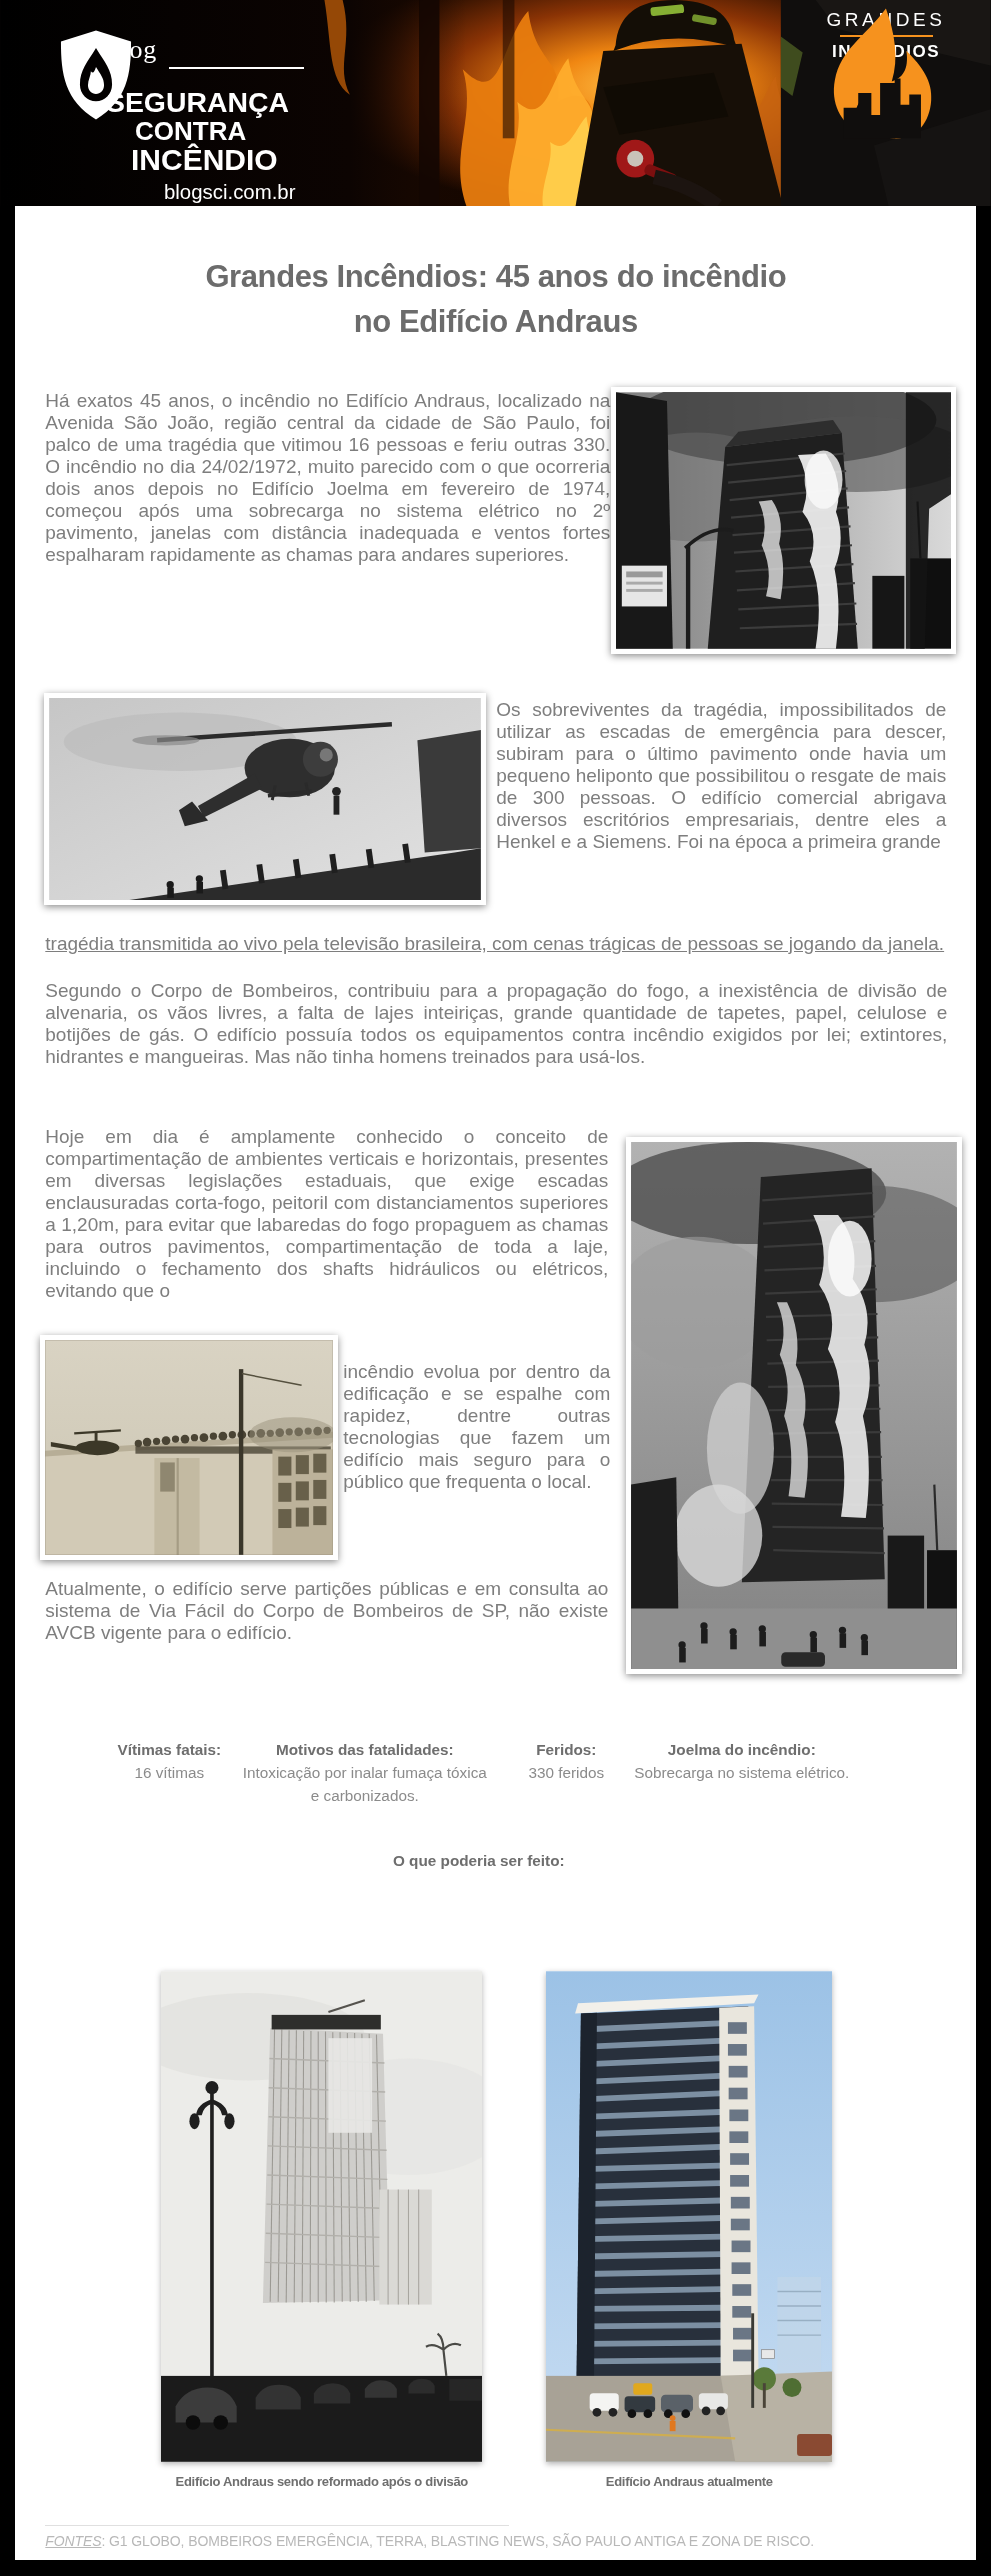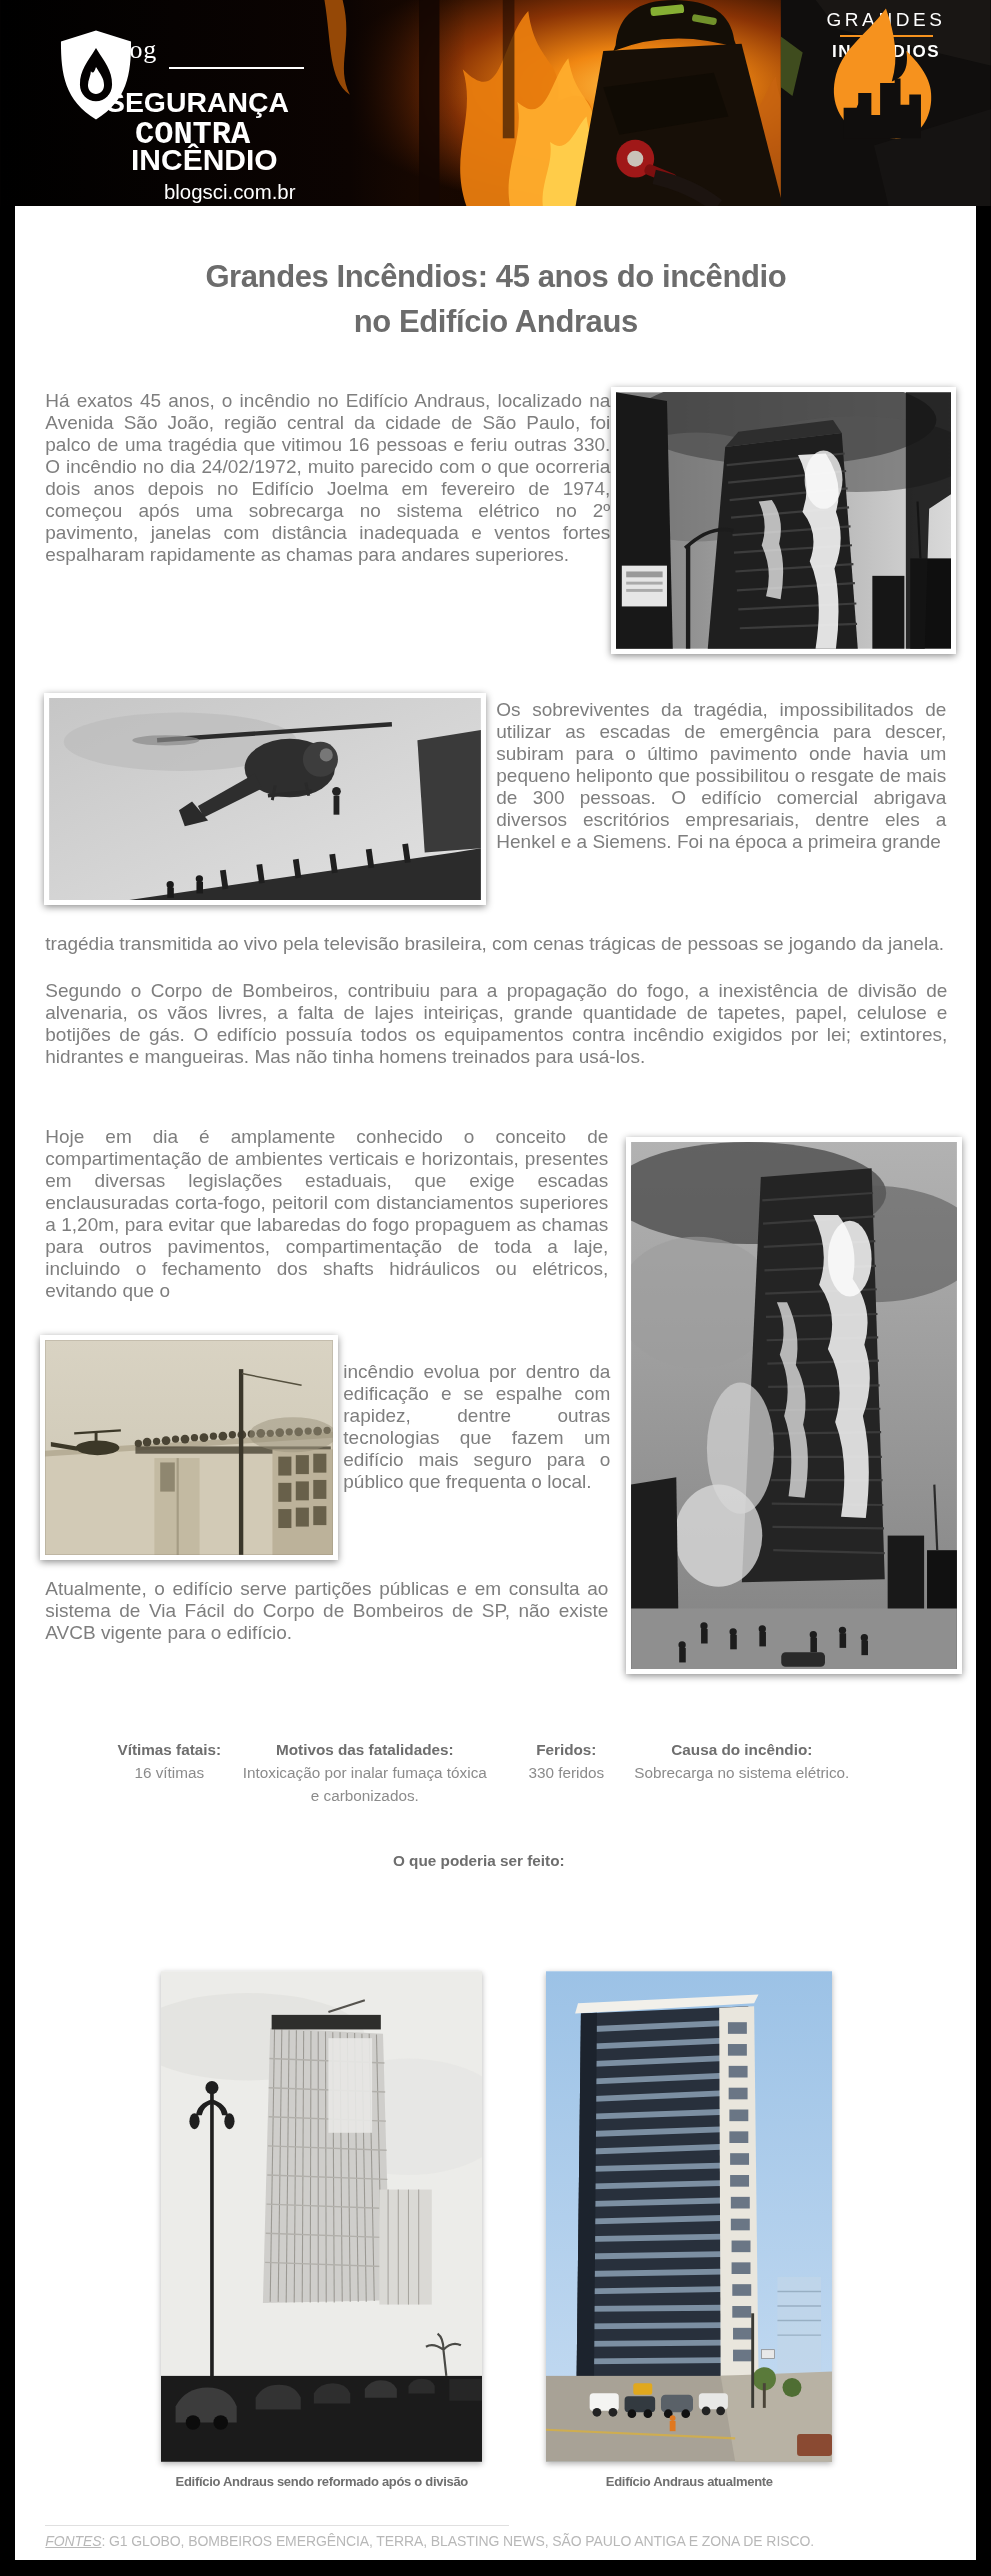--- a/index.html
+++ b/index.html
@@ -5,21 +5,21 @@
   html,body{margin:0;padding:0;background:#000;}
   body{width:991px;height:2576px;position:relative;overflow:hidden;
        font-family:"Liberation Sans",sans-serif;}
   .hero{position:absolute;left:0;top:0;width:991px;height:206px;overflow:hidden;}
   .hero svg{position:absolute;left:0;top:0;}
   .logo-left{position:absolute;left:58px;top:29px;width:306px;height:175px;color:#fff;}
   .logo-blog{position:absolute;left:50px;top:5.8px;font-family:"Liberation Serif",serif;
              font-size:26px;letter-spacing:0.7px;}
   .logo-rule{position:absolute;left:111px;top:38px;width:135px;height:1.5px;background:#fff;}
   .logo-l1{position:absolute;left:48px;top:57px;font-size:28.4px;font-weight:700;letter-spacing:0;}
-  .logo-l2{position:absolute;left:77px;top:87px;font-size:32px;font-weight:700;font-family:Liberation Mono, monospace;}
+  .logo-l2{position:absolute;left:77px;top:87px;font-size:26px;font-weight:700;}
   .logo-l3{position:absolute;left:73px;top:114px;font-size:30px;font-weight:700;}
   .logo-shield{position:absolute;left:0px;top:86px;}
   .logo-url{position:absolute;left:106px;top:152px;font-size:20.4px;font-weight:400;}
   .badge{position:absolute;left:813px;top:7.3px;width:146px;height:197px;text-align:center;color:#fff;}
   .badge-flame{margin:0 auto;display:block;}
   .badge-t1{font-size:19px;font-weight:400;letter-spacing:3.6px;margin-top:1.5px;}
   .badge-rule{width:93px;height:2.2px;background:#f6921e;margin:4.4px auto 5.1px auto;}
   .badge-t2{font-size:17px;font-weight:700;letter-spacing:1.5px;}
   .card{position:absolute;left:15.3px;top:206px;width:961px;height:2354px;background:#ffffff;}
   .title{position:absolute;left:0;top:48px;width:961px;text-align:center;
@@ -203,21 +203,21 @@
       <g fill="#1a1a1a">
         <circle cx="206" cy="248" r="5"></circle>
           <rect x="202" y="252" width="9" height="16"></rect>
         <circle cx="166" cy="256" r="5"></circle>
           <rect x="162" y="260" width="9" height="14"></rect>
       </g>
     </svg>
   </figure>
 
   <div class="btxt" style="left:481px;top:493px;width:450px;">Os sobreviventes da tragédia, impossibilitados de utilizar as escadas de emergência para descer, subiram para o último pavimento onde havia um pequeno heliponto que possibilitou o resgate de mais de 300 pessoas. O edifício comercial abrigava diversos escritórios empresariais, dentre eles a Henkel e a Siemens. Foi na época a primeira grande</div>
-  <div class="btxt" style="left:30px;top:727px;width:902px;">tragédia transmitida ao vivo pela televisão brasileira, com cenas trágicas de pessoas se jogando da janela.</div>
+  <div class="btxt" style="left:30px;top:727px;width:902px;text-decoration:underline;">tragédia transmitida ao vivo pela televisão brasileira, com cenas trágicas de pessoas se jogando da janela.</div>
 
   <div class="btxt" style="left:30px;top:774px;width:902px;">Segundo o Corpo de Bombeiros, contribuiu para a propagação do fogo, a inexistência de divisão de alvenaria, os vãos livres, a falta de lajes inteiriças, grande quantidade de tapetes, papel, celulose e botijões de gás. O edifício possuía todos os equipamentos contra incêndio exigidos por lei; extintores, hidrantes e mangueiras. Mas não tinha homens treinados para usá-los.</div>
 
   <div class="btxt" style="left:30px;top:920px;width:563px;">Hoje em dia é amplamente conhecido o conceito de compartimentação de ambientes verticais e horizontais, presentes em diversas legislações estaduais, que exige escadas enclausuradas corta-fogo, peitoril com distanciamentos superiores a 1,20m, para evitar que labaredas do fogo propaguem as chamas para outros pavimentos, compartimentação de toda a laje, incluindo o fechamento dos shafts hidráulicos ou elétricos, evitando que o</div>
 
   <figure class="photo" style="left:25px;top:1129px;margin:0;">
     <svg width="288" height="215" viewBox="0 0 395 295">
       <defs>
         <linearGradient id="sep" x1="0" y1="0" x2="0" y2="1">
           <stop offset="0" stop-color="#d9d3c3"></stop>
@@ -350,21 +350,21 @@
   </div>
   <div class="stat" style="left:222px;top:1532px;width:255px;">
     <div class="lab">Motivos das fatalidades:</div>
     <div class="val">Intoxicação por inalar fumaça tóxica e carbonizados.</div>
   </div>
   <div class="stat" style="left:478px;top:1532px;width:146px;">
     <div class="lab">Feridos:</div>
     <div class="val">330 feridos</div>
   </div>
   <div class="stat" style="left:617px;top:1532px;width:219px;">
-    <div class="lab">Causa do incêndio:</div>
+    <div class="lab">Joelma do incêndio:</div>
     <div class="val">Sobrecarga no sistema elétrico.</div>
   </div>
 
   <div class="suggest">
     <div class="lab">O que poderia ser feito:</div>
   </div>
 
   <figure class="photo-plain" style="left:146px;top:1765px;margin:0;">
     <svg width="321" height="491" viewBox="0 0 441 674">
       <rect width="441" height="674" fill="#ecece9"></rect>

